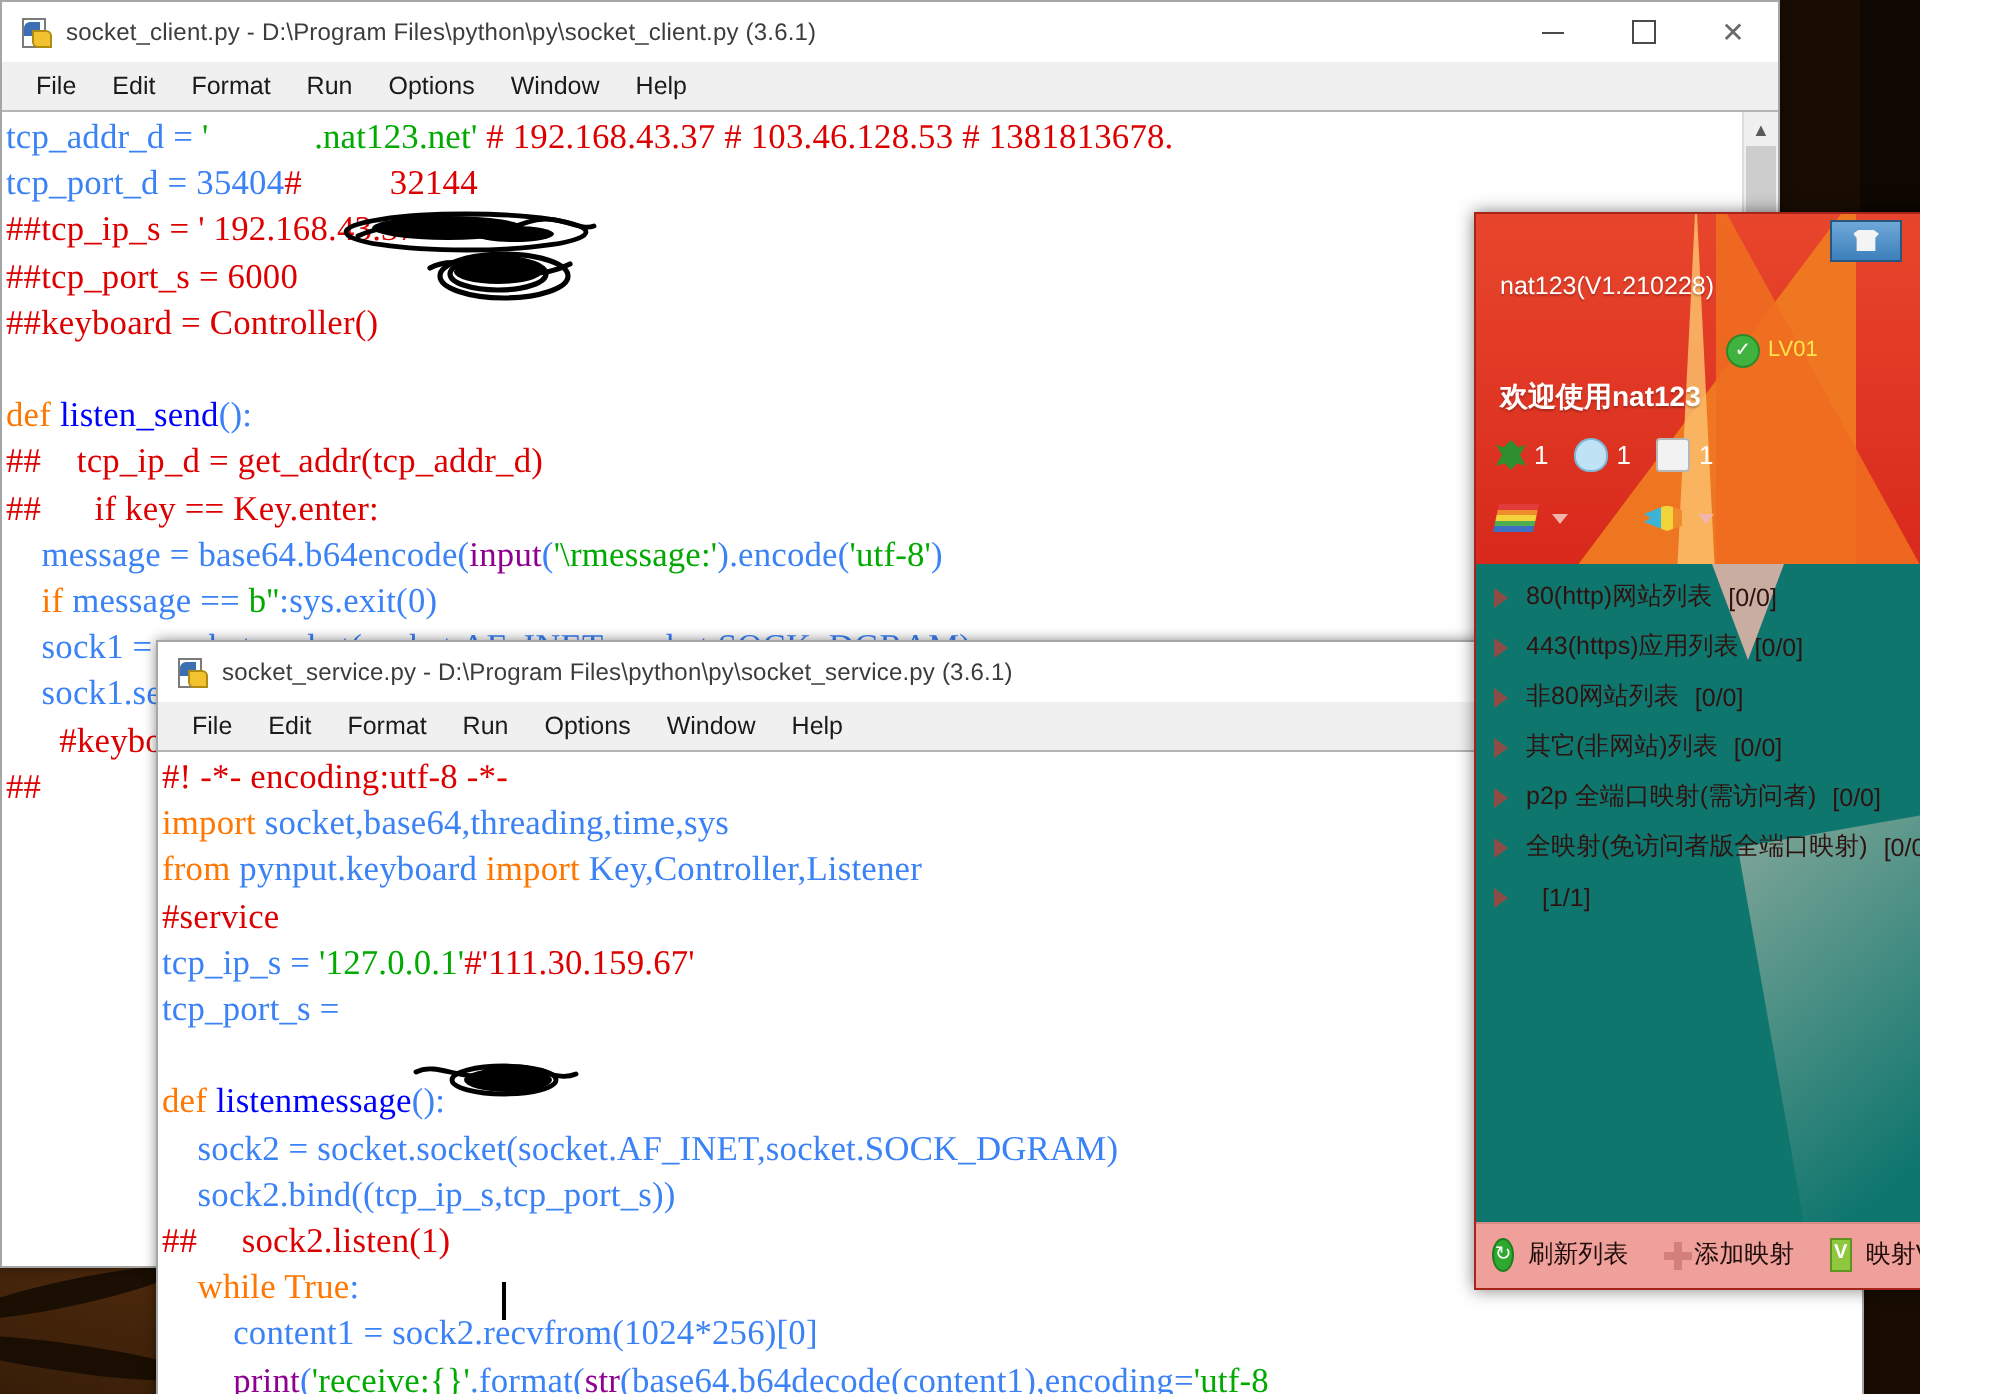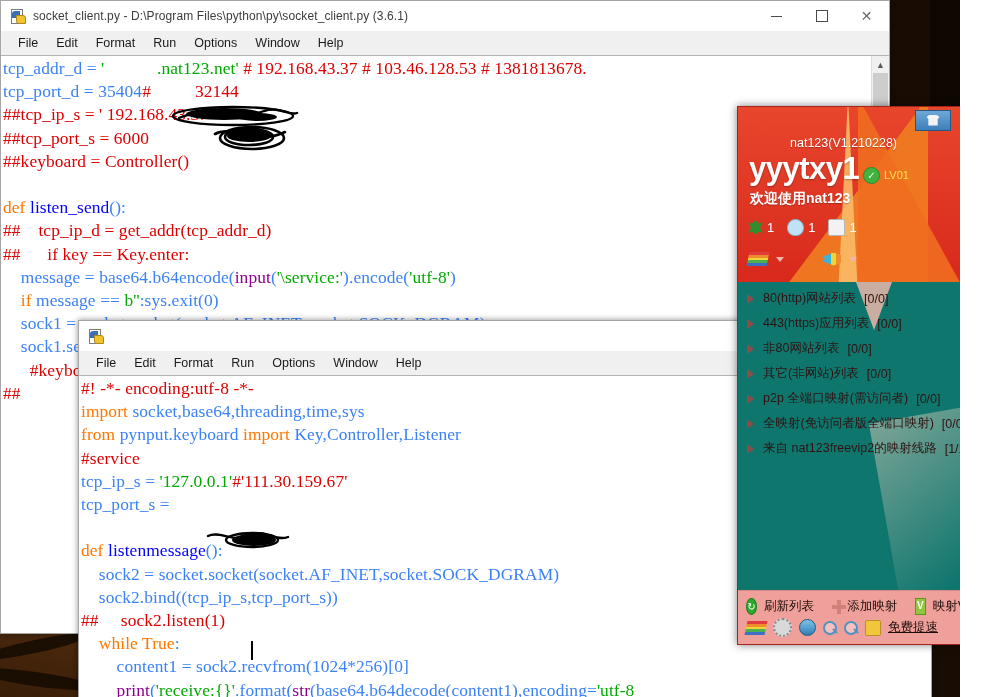--- a/index.html
+++ b/index.html
@@ -205,21 +205,21 @@
   }
   .nat-min i { display:block; width:12px; height:2px; background:#ffffff; }
   .nat-close {
     width: 26px; height: 22px;
     display:flex; align-items:center; justify-content:center;
     color:#ffffff; font-size:19px; font-weight:bold; line-height:1;
     background: #cf1a13;
   }
   .nat-ver {
     position:absolute; left:12px; top:29px;
-    color:#ffffff; font-size:12.5px; z-index:5; text-shadow:0 1px 1px rgba(0,0,0,.25);margin-left:40px;
+    color:#ffffff; font-size:12.5px; z-index:5; text-shadow:0 1px 1px rgba(0,0,0,.25);
   }
   .nat-user {
     position:absolute; left:11px; top:44px;
     color:#ffffff; font-size:31px; font-weight:bold; z-index:5;
     letter-spacing:-.5px; text-shadow:0 1px 2px rgba(0,0,0,.3);
   }
   .nat-check {
     position:absolute; left:125px; top:60px; z-index:5;
     width:15px; height:15px; border-radius:50%;
     background:#3fb23f; border:1px solid #2c8a2c;
@@ -415,21 +415,21 @@
     <div class="code-area">
       <pre class="code" id="client-code"><span class="c-plain">tcp_addr_d = </span><span class="c-str">'</span><span class="c-plain" style="visibility: hidden;">xxxxxx</span><span class="c-str">.nat123.net</span><span class="c-str">' </span><span class="c-com"># 192.168.43.37 # 103.46.128.53 # 1381813678.</span>
 <span class="c-plain">tcp_port_d = 35404</span><span class="c-com">#</span><span class="c-plain" style="visibility: hidden;">xxxxx</span><span class="c-com">32144</span>
 <span class="c-com">##tcp_ip_s = ' 192.168.43.37'</span>
 <span class="c-com">##tcp_port_s = 6000</span>
 <span class="c-com">##keyboard = Controller()</span>
 
 <span class="c-kw">def </span><span class="c-def">listen_send</span><span class="c-plain">():</span>
 <span class="c-com">##    tcp_ip_d = get_addr(tcp_addr_d)</span>
 <span class="c-com">##      if key == Key.enter:</span>
-<span class="c-plain">    message = base64.b64encode(</span><span class="c-bi">input</span><span class="c-plain">(</span><span class="c-str">'\service:'</span><span class="c-plain">).encode(</span><span class="c-str">'utf-8'</span><span class="c-plain">)</span>
+<span class="c-plain">    message = base64.b64encode(</span><span class="c-bi">input</span><span class="c-plain">(</span><span class="c-str">'\rmessage:'</span><span class="c-plain">).encode(</span><span class="c-str">'utf-8'</span><span class="c-plain">)</span>
 <span class="c-plain">    </span><span class="c-kw">if </span><span class="c-plain">message == </span><span class="c-str">b''</span><span class="c-plain">:sys.exit(0)</span>
 <span class="c-plain">    sock1 = socket.socket(socket.AF_INET, socket.SOCK_DGRAM)</span>
 <span class="c-plain">    sock1.sendto(message, (tcp_addr_d, tcp_port_d))</span>
 <span class="c-com">      #keyboard</span>
 <span class="c-com">##</span></pre>
 
       <svg class="scribble" style="left:168px;top:46px;" width="140" height="28" viewBox="0 0 140 28">
         <g fill="none" stroke="#000" stroke-width="2.4" stroke-linecap="round">
           <ellipse cx="64" cy="14" rx="60" ry="9"></ellipse>
           <path d="M10 16 C35 4, 60 22, 95 9 C110 4, 120 14, 128 11"></path>
@@ -459,20 +459,21 @@
   </div>
 
   <div class="idle-win" id="service-window" style="left:78px;top:320px;width:852px;height:377px;">
 
     <div class="titlebar">
       <div class="title-ico">
         <div class="pg-b"></div>
           <div class="pg-blue"></div>
           <div class="pg-yellow"></div>
       </div>
+      <div class="title-text">socket_service.py - D:\Program Files\python\py\socket_service.py (3.6.1)</div>
     </div>
 
     <div class="menubar">
       <div class="menu-item">File</div>
       <div class="menu-item">Edit</div>
       <div class="menu-item">Format</div>
       <div class="menu-item">Run</div>
       <div class="menu-item">Options</div>
       <div class="menu-item">Window</div>
       <div class="menu-item">Help</div>
@@ -521,21 +522,20 @@
         <div class="skin-btn">
             <div class="shirt"></div>
           </div>
         <div class="nat-min">
             <i></i>
           </div>
         <div class="nat-close">✕</div>
       </div>
 
       <div class="nat-ver">nat123(V1.210228)</div>
-      <div class="nat-user">yyytxy1</div>
       <div class="nat-check">✓</div>
       <div class="nat-lv">LV01</div>
       <div class="nat-welcome">欢迎使用nat123</div>
 
       <div class="nat-sun">
         <div class="rayb" style="transform:rotate(0deg);"></div>
         <div class="rayb" style="transform:rotate(45deg);"></div>
         <div class="rayb" style="transform:rotate(90deg);"></div>
         <div class="rayb" style="transform:rotate(135deg);"></div>
         <div class="core"></div>
@@ -593,47 +593,31 @@
           <span class="label">p2p 全端口映射(需访问者)</span>
           <span class="count">[0/0]</span>
         </div>
         <div class="nat-row">
           <span class="tri"></span>
           <span class="label">全映射(免访问者版全端口映射)</span>
           <span class="count">[0/0]</span>
         </div>
         <div class="nat-row">
           <span class="tri"></span>
-          <span class="label">来自 nat123freevip2的映射线路</span>
           <span class="count">[1/1]</span>
         </div>
       </div>
 
     <div class="nat-footer">
       <div class="nat-frow">
         <span class="ico-refresh">↻</span>
         <span class="ftxt">刷新列表</span>
         <span style="width:6px"></span>
         <span class="ico-plus"></span>
         <span class="ftxt">添加映射</span>
         <span style="width:6px"></span>
         <span class="ico-vip">V</span>
         <span class="ftxt">映射VIP切换</span>
       </div>
-      <div class="nat-frow">
-        <span class="ico-flag"></span>
-        <span class="ico-gear"></span>
-        <span class="ico-globe"></span>
-        <span class="ico-mag">
-            <i class="lens"></i>
-            <i class="hdl"></i>
-          </span>
-        <span class="ico-mag">
-            <i class="lens"></i>
-            <i class="hdl"></i>
-          </span>
-        <span class="ico-thumb"></span>
-        <span class="ftxt" style="text-decoration:underline;">免费提速</span>
-      </div>
     </div>
   </div>
 
 </div>
 
 </body></html>

